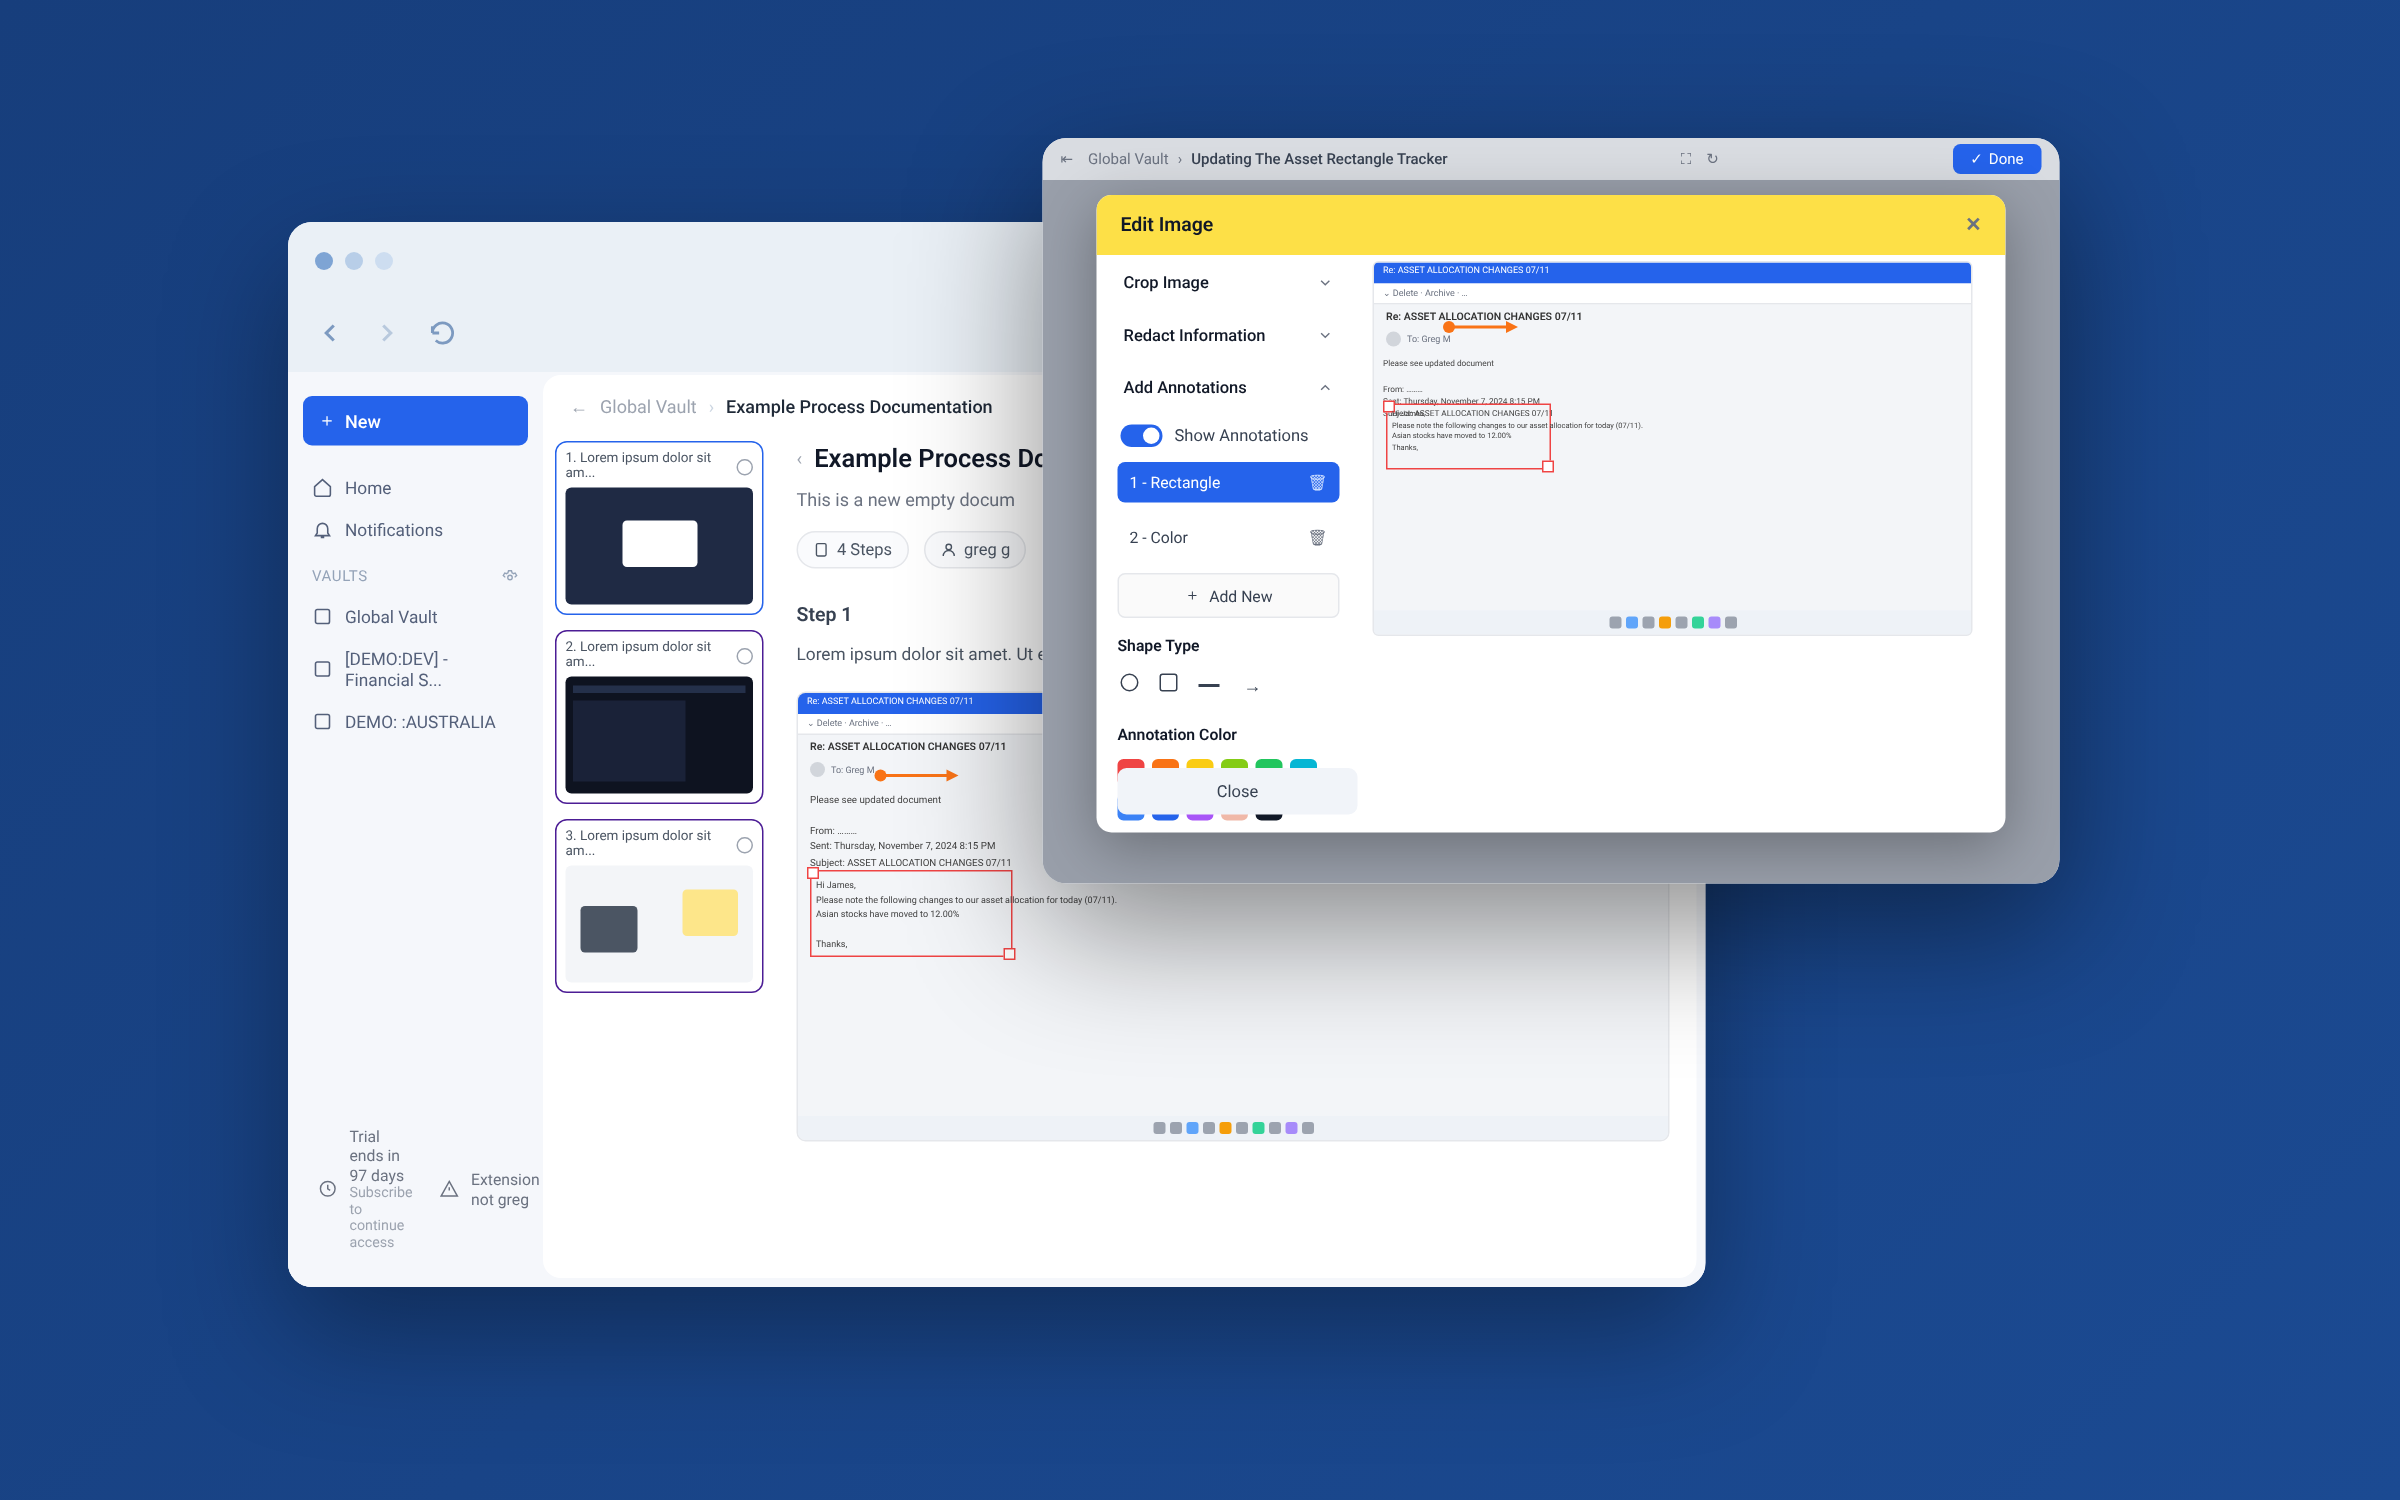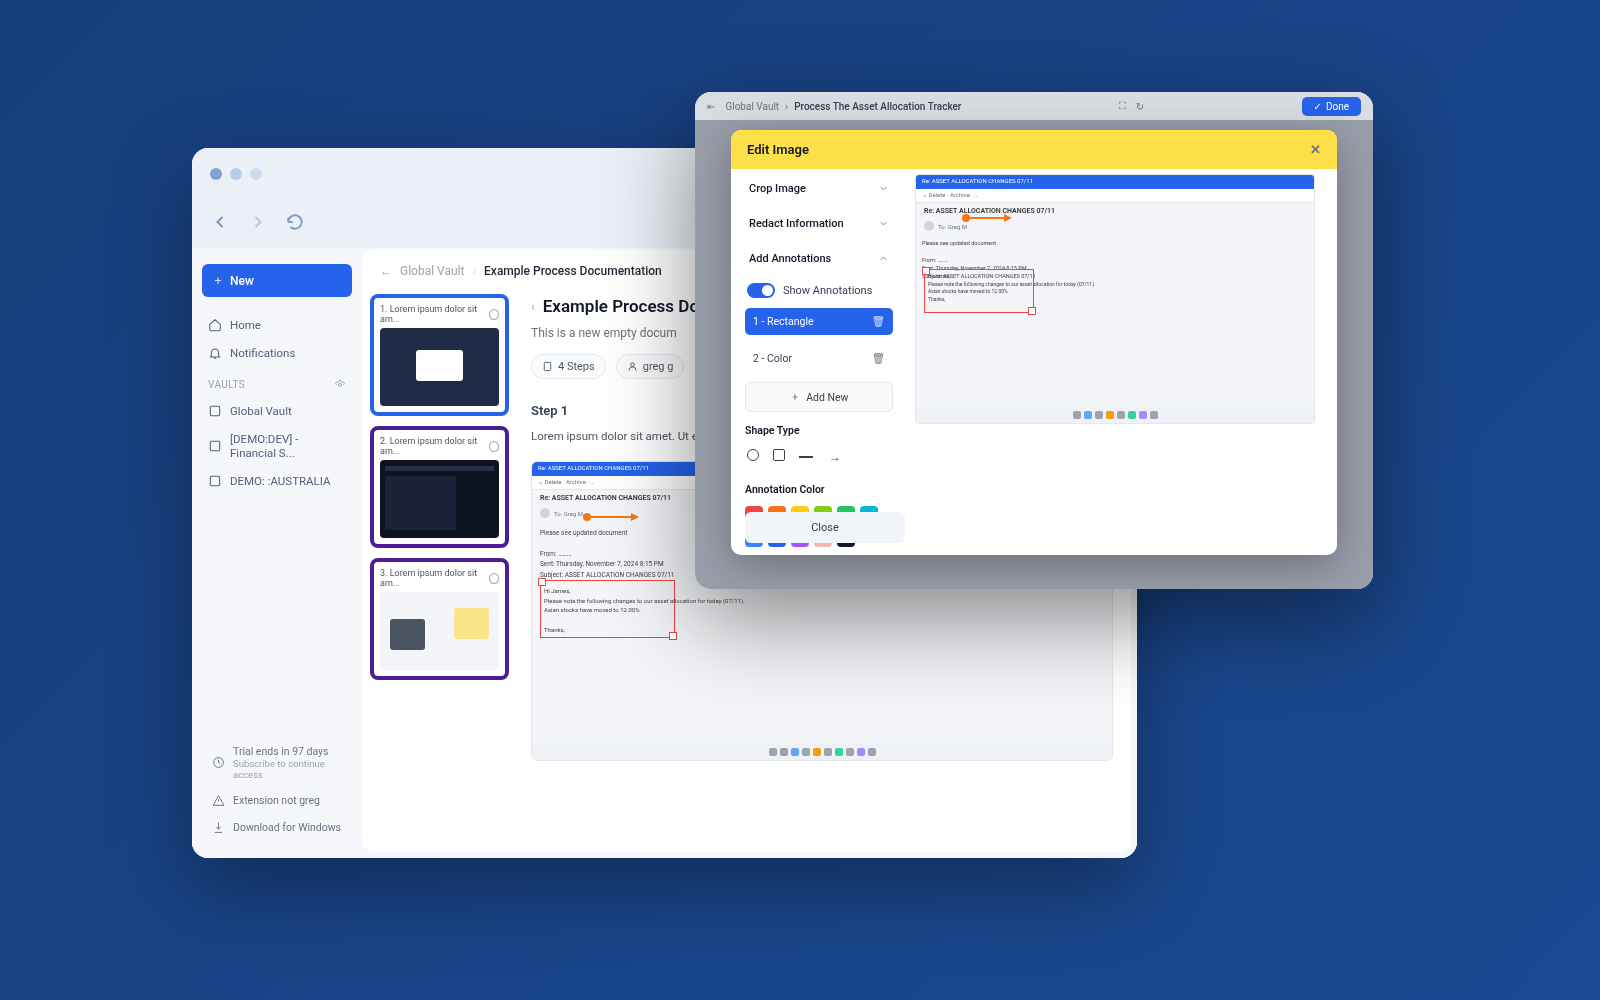--- a/index.html
+++ b/index.html
@@ -110,21 +110,21 @@
   .side-header {
     font-size: 10px;
     color: #94a3b8;
     letter-spacing: .04em;
     padding: 12px 8px 6px 8px;
     display:flex;justify-content:space-between;align-items:flex-start;
   }
   .sidebar-footer {
     margin-top: auto;
     padding: 6px 4px;
-    display:flex;flex-direction:column;gap:2px;
+    display:flex;flex-direction:row;gap:2px;
   }
   .footer-item { display:flex; gap:8px; align-items:center; padding:6px 8px; color:#6b7280; font-size:10.5px; }
   .footer-item svg { width:13px; height:13px; flex-shrink:0; }
   .trial-lines { display:flex;flex-direction:column; }
   .trial-sub { font-size: 9.5px; color:#9ca3af; }
 
   
   .main {
     flex: 1;
     display: flex;
@@ -145,21 +145,21 @@
   .main-inner { display:flex; flex:1; overflow:hidden; }
 
   .thumb-col {
     width: 155px;
     padding: 6px 8px;
     display:flex;flex-direction:column;gap:10px;
     overflow: hidden;
   }
   .thumb-card {
     background: #fff;
-    border: 4px solid #4c1d95;
+    border: 1px solid #4c1d95;
     border-radius: 8px;
     padding: 6px;
     font-size: 9px;
     color:#4b5563;
   }
   .thumb-card.active { border-color:#2563eb; }
   .thumb-title { display:flex; justify-content:space-between; align-items:center; margin-bottom:4px; }
   .thumb-title .circ { width:11px; height:11px; border:1.5px solid #9ca3af; border-radius:50%; }
   .thumb-img {
     width: 100%;
@@ -610,21 +610,21 @@
   </div>
 </div>
 
 <div class="editor-window">
   <div class="editor-dimmed"></div>
   <div class="editor-topbar">
     <span>⇤</span>
     <div class="crumb">
       <span>Global Vault</span>
       <span>›</span>
-      <span style="color:#374151;font-weight:500">Process The Asset Allocation Tracker</span>
+      <span style="color:#374151;font-weight:500">Updating The Asset Rectangle Tracker</span>
     </div>
     <span style="margin-left:auto;color:#6b7280">⛶</span>
     <span style="color:#6b7280">↻</span>
     <div class="done-btn">
       <span>✓</span>
       <span>Done</span>
     </div>
   </div>
 
   <div class="editor-modal-scrim"></div>

